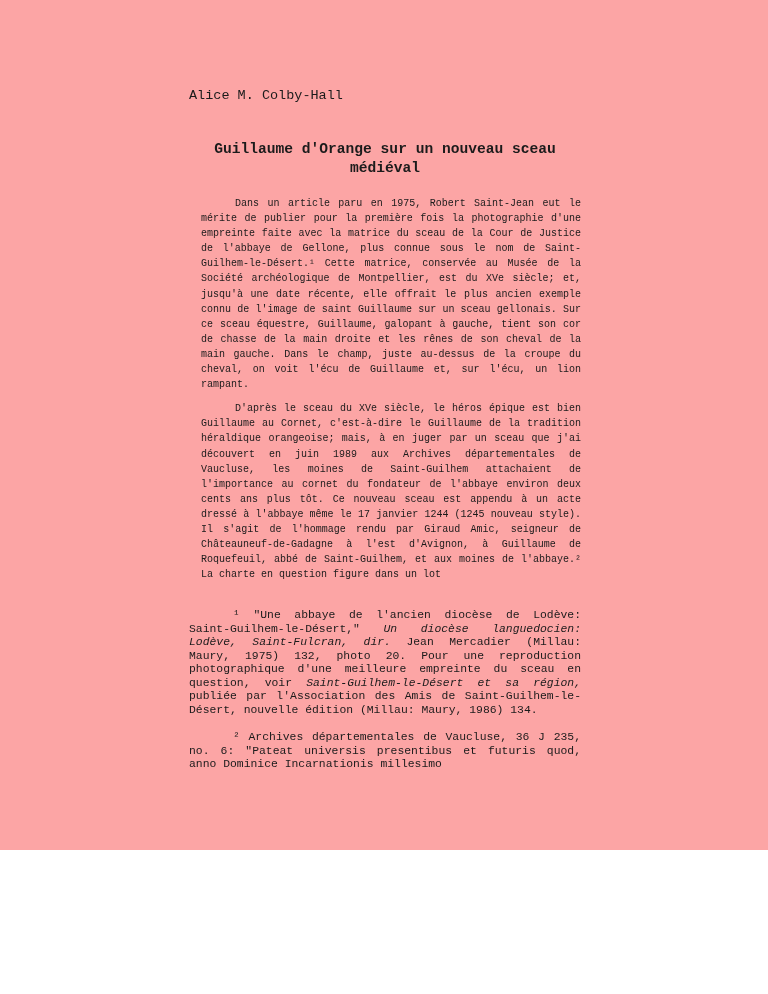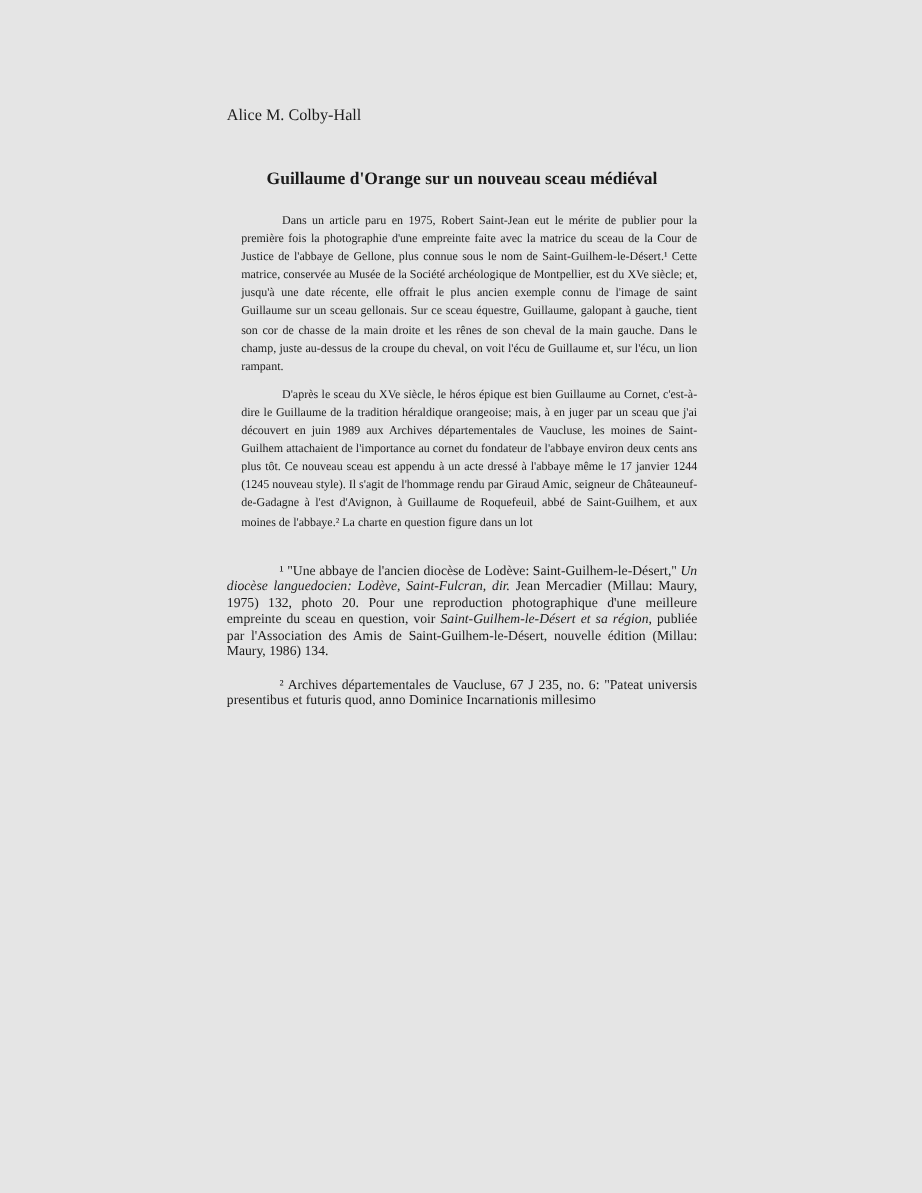--- a/index.html
+++ b/index.html
@@ -1,23 +1,23 @@
 <!DOCTYPE html>
 <html><head>
 <meta charset="utf-8">
 <style>
   html, body { margin: 0; padding: 0; }
   body { background: #ffffff; }
   .page {
     position: relative;
     width: 768px;
-    height: 994px;
-    background: #e5e5e5;
+    height: 850px;
+    background: #fca5a5;
     overflow: hidden;
-    font-family: Liberation Serif, serif;
+    font-family: Liberation Mono, monospace;
     color: #1b1b1b;
   }
   .content {
     position: absolute;
     left: 189px;
     top: 88px;
     width: 392px;
   }
   .author {
     font-size: 13.5px;
@@ -61,17 +61,17 @@
     <h1 class="title">
       <span class="line">Guillaume d'Orange sur un nouveau sceau médiéval</span>
     </h1>
 
     <p class="body-para">Dans un article paru en 1975, Robert Saint-Jean eut le mérite de publier pour la première fois la photographie d'une empreinte faite avec la matrice du sceau de la Cour de Justice de l'abbaye de Gellone, plus connue sous le nom de Saint-Guilhem-le-Désert.¹ Cette matrice, conservée au Musée de la Société archéologique de Montpellier, est du XVe siècle; et, jusqu'à une date récente, elle offrait le plus ancien exemple connu de l'image de saint Guillaume sur un sceau gellonais. Sur ce sceau équestre, Guillaume, galopant à gauche, tient son cor de chasse de la main droite et les rênes de son cheval de la main gauche. Dans le champ, juste au-dessus de la croupe du cheval, on voit l'écu de Guillaume et, sur l'écu, un lion rampant.</p>
 
     <p class="body-para">D'après le sceau du XVe siècle, le héros épique est bien Guillaume au Cornet, c'est-à-dire le Guillaume de la tradition héraldique orangeoise; mais, à en juger par un sceau que j'ai découvert en juin 1989 aux Archives départementales de Vaucluse, les moines de Saint-Guilhem attachaient de l'importance au cornet du fondateur de l'abbaye environ deux cents ans plus tôt. Ce nouveau sceau est appendu à un acte dressé à l'abbaye même le 17 janvier 1244 (1245 nouveau style). Il s'agit de l'hommage rendu par Giraud Amic, seigneur de Châteauneuf-de-Gadagne à l'est d'Avignon, à Guillaume de Roquefeuil, abbé de Saint-Guilhem, et aux moines de l'abbaye.² La charte en question figure dans un lot</p>
 
     <div class="footnotes">
       <p class="footnote"><span>¹ "Une abbaye de l'ancien diocèse de Lodève: Saint-Guilhem-le-Désert," </span><i>Un diocèse languedocien: Lodève, Saint-Fulcran, dir.</i><span> Jean Mercadier (Millau: Maury, 1975) 132, photo 20. Pour une reproduction photographique d'une meilleure empreinte du sceau en question, voir </span><i>Saint-Guilhem-le-Désert et sa région,</i><span> publiée par l'Association des Amis de Saint-Guilhem-le-Désert, nouvelle édition (Millau: Maury, 1986) 134.</span></p>
-      <p class="footnote"><span>² Archives départementales de Vaucluse, 67 J 235, no. 6: "Pateat universis presentibus et futuris quod, anno Dominice Incarnationis millesimo</span></p>
+      <p class="footnote"><span>² Archives départementales de Vaucluse, 36 J 235, no. 6: "Pateat universis presentibus et futuris quod, anno Dominice Incarnationis millesimo</span></p>
     </div>
 
   </div>
 </div>
 
 </body></html>

